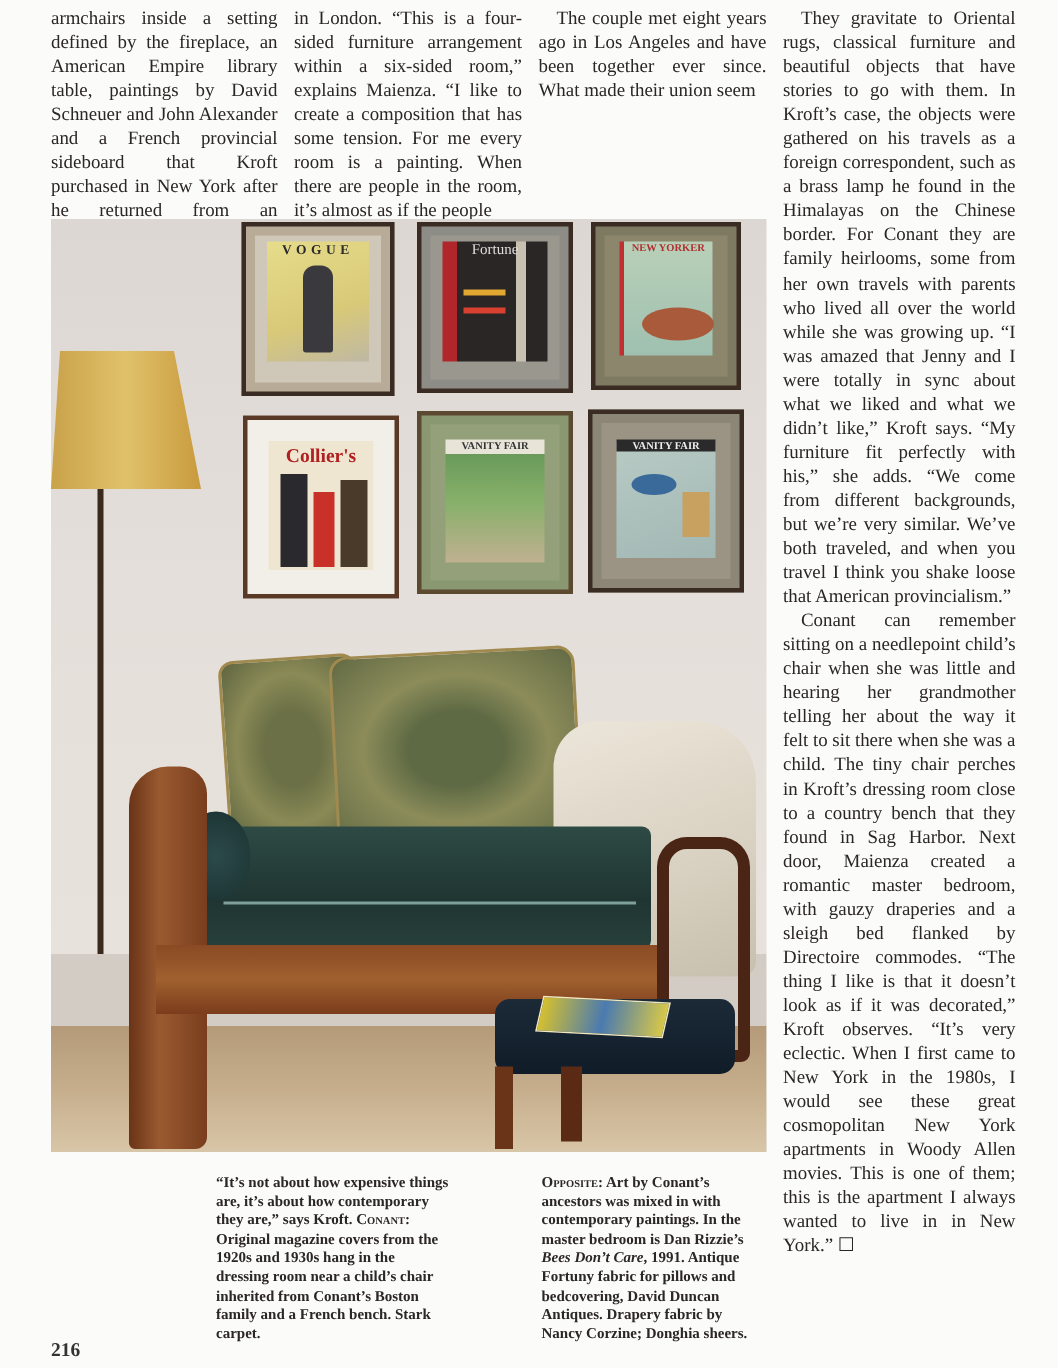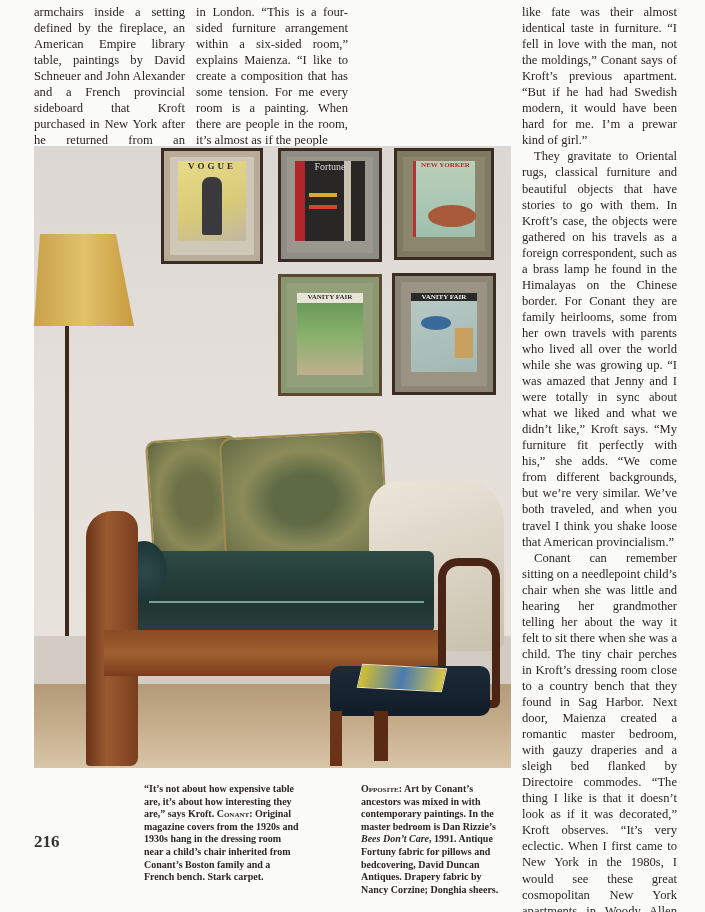--- a/index.html
+++ b/index.html
@@ -11,42 +11,42 @@
   .col p.indent{text-indent:12px;}
   #c1{left:34px;top:4px;width:151px;}
   #c2{left:196px;top:4px;width:152px;}
   #c3{left:359px;top:4px;width:152px;}
   #c4{left:522px;top:4px;width:155px;}
   .caption{position:absolute;font-size:10px;line-height:12.6px;font-weight:bold;color:#2b2725;
            text-align:left;}
   .sc{font-variant:small-caps;margin-top:43px;}
   #cap1{left:144px;top:783px;width:155px;}
   #cap2{left:361px;top:783px;width:150px;}
-  #folio{position:absolute;left:34px;top:832px;font-size:17px;font-weight:bold;color:#333;}
+  #folio{position:absolute;left:34px;top:892px;font-size:13px;font-weight:bold;color:#333;}
   #photo{position:absolute;left:34px;top:146px;width:477px;height:622px;overflow:hidden;
          background:linear-gradient(180deg,#dcd7d2 0%,#e4dfda 40%,#e8e2dc 80%,#d8d2cc 86%);}
   .frame{position:absolute;border:3px solid #3a2c22;box-sizing:border-box;}
   .mat{position:absolute;inset:6px;padding-left:25px;}
   .art{position:absolute;}
   .lbl{position:absolute;left:0;right:0;text-align:center;font-family:"Liberation Serif",serif;
        font-weight:bold;}
 </style>
 </head>
 <body>
 
 <div id="c1" class="col">
   <p>armchairs inside a setting defined by the fireplace, an American Empire library table, paintings by David Schneuer and John Alexander and a French provincial sideboard that Kroft purchased in New York after he returned from an assignment</p>
 </div>
 <div id="c2" class="col">
   <p>in London. “This is a four-sided furniture arrangement within a six-sided room,” explains Maienza. “I like to create a composition that has some tension. For me every room is a painting. When there are people in the room, it’s almost as if the people</p>
 </div>
 <div id="c3" class="col">
+  <p class="indent">The couple met eight years ago in Los Angeles and have been together ever since. What made their union seem</p>
 </div>
 <div id="c4" class="col">
-  <p>like fate was their almost identical taste in furniture. “I fell in love with the man, not the moldings,” Conant says of Kroft’s previous apartment. “But if he had had Swedish modern, it would have been hard for me. I’m a prewar kind of girl.”</p>
   <p class="indent">They gravitate to Oriental rugs, classical furniture and beautiful objects that have stories to go with them. In Kroft’s case, the objects were gathered on his travels as a foreign correspondent, such as a brass lamp he found in the Himalayas on the Chinese border. For Conant they are family heirlooms, some from her own travels with parents who lived all over the world while she was growing up. “I was amazed that Jenny and I were totally in sync about what we liked and what we didn’t like,” Kroft says. “My furniture fit perfectly with his,” she adds. “We come from different backgrounds, but we’re very similar. We’ve both traveled, and when you travel I think you shake loose that American provincialism.”</p>
   <p class="indent">Conant can remember sitting on a needlepoint child’s chair when she was little and hearing her grandmother telling her about the way it felt to sit there when she was a child. The tiny chair perches in Kroft’s dressing room close to a country bench that they found in Sag Harbor. Next door, Maienza created a romantic master bedroom, with gauzy draperies and a sleigh bed flanked by Directoire commodes. “The thing I like is that it doesn’t look as if it was decorated,” Kroft observes. “It’s very eclectic. When I first came to New York in the 1980s, I would see these great cosmopolitan New York apartments in Woody Allen movies. This is one of them; this is the apartment I always wanted to live in in New York.” ☐</p>
 </div>
 
 <div id="photo">
 
   <div style="position:absolute;left:0;top:88px;width:100px;height:92px;background:linear-gradient(90deg,#c9a24a,#e0c26a 50%,#c99a3e);clip-path:polygon(6% 0,82% 0,100% 100%,0 100%);"></div>
   <div style="position:absolute;left:31px;top:180px;width:4px;height:320px;background:#3a2a1e;"></div>
   <div style="position:absolute;left:0;top:490px;width:90px;height:90px;border-top:3px solid transparent;background:linear-gradient(70deg,transparent 46%,#2e241c 47%,#2e241c 50%,transparent 51%),linear-gradient(110deg,transparent 46%,#2e241c 47%,#2e241c 50%,transparent 51%);"></div>
 
@@ -69,20 +69,30 @@
   <div class="frame" style="left:244px;top:2px;width:104px;height:114px;background:#8e8c86;">
     <div class="mat" style="background:#9a978e;">
       <div class="art" style="left:8px;top:4px;right:8px;bottom:12px;background:linear-gradient(90deg,#b0262a 0 14%,#2a2626 14% 70%,#c8c0b0 70% 80%,#2a2626 80%);">
         <div class="lbl" style="top:0;font-size:10px;color:#ddd;font-weight:normal;">Fortune</div>
         <div style="position:absolute;left:20%;top:40%;width:40%;height:4px;background:#e0a830;"></div>
         <div style="position:absolute;left:20%;top:55%;width:40%;height:4px;background:#d84030;"></div>
       </div>
     </div>
   </div>
 
+  <div class="frame" style="left:128px;top:131px;width:104px;height:122px;background:#f2efe8;border-color:#5a3a26;">
+    <div class="mat" style="background:#f2efe8;">
+      <div class="art" style="left:8px;top:8px;right:8px;bottom:10px;background:#efe6d2;">
+        <div class="lbl" style="top:2px;font-size:13px;color:#b02020;">Collier's</div>
+        <div style="position:absolute;left:8px;top:22px;width:18px;height:62px;background:#2a2a2e;"></div>
+        <div style="position:absolute;left:30px;top:34px;width:14px;height:50px;background:#c83028;"></div>
+        <div style="position:absolute;left:48px;top:26px;width:18px;height:58px;background:#4a3a2a;"></div>
+      </div>
+    </div>
+  </div>
   <div class="frame" style="left:244px;top:128px;width:104px;height:122px;background:#8a9872;border-color:#5c4a30;">
     <div class="mat" style="background:#93a07a;">
       <div class="art" style="left:10px;top:10px;right:10px;bottom:12px;background:linear-gradient(180deg,#e8e4d8 0 12%,#6a9a5a 12%,#86b06a 50%,#c0b090);">
         <div class="lbl" style="top:0;font-size:7px;color:#333;">VANITY FAIR</div>
       </div>
     </div>
   </div>
   <div class="frame" style="left:358px;top:127px;width:104px;height:122px;background:#8c8676;">
     <div class="mat" style="background:#9b9484;">
       <div class="art" style="left:10px;top:12px;right:10px;bottom:14px;background:linear-gradient(160deg,#b8cac4,#a2b8b4);">
@@ -108,21 +118,21 @@
   <div style="position:absolute;left:70px;top:484px;width:340px;height:46px;background:linear-gradient(180deg,#8a4a24,#a0602e 50%,#7a3c1c);"></div>
 
   <div style="position:absolute;left:404px;top:412px;width:62px;height:150px;border:8px solid #4a2414;border-radius:20px 20px 6px 6px;box-sizing:border-box;"></div>
   <div style="position:absolute;left:296px;top:520px;width:160px;height:50px;background:linear-gradient(180deg,#1c2a38,#101c28);border-radius:10px;"></div>
   <div style="position:absolute;left:296px;top:565px;width:12px;height:55px;background:#6a3418;"></div>
   <div style="position:absolute;left:340px;top:565px;width:14px;height:50px;background:#5a2a14;"></div>
   <div style="position:absolute;left:325px;top:520px;width:84px;height:22px;background:linear-gradient(90deg,#d4c030,#4a7ab0 50%,#d8c848);transform:skewX(-10deg) rotate(3deg);border:1px solid #efe8c0;"></div>
 </div>
 
 <div id="cap1" class="caption">
-  <span>“It’s not about how expensive table are, it’s about how interesting they are,” says Kroft.</span>
+  <span>“It’s not about how expensive things are, it’s about how contemporary they are,” says Kroft.</span>
   <span class="sc">Conant:</span>
   <span>Original magazine covers from the 1920s and 1930s hang in the dressing room near a child’s chair inherited from Conant’s Boston family and a French bench. Stark carpet.</span>
 </div>
 
 <div id="cap2" class="caption">
   <span class="sc">Opposite:</span>
   <span>Art by Conant’s ancestors was mixed in with contemporary paintings. In the master bedroom is Dan Rizzie’s</span>
   <i>Bees Don’t Care</i><span>, 1991. Antique Fortuny fabric for pillows and bedcovering, David Duncan Antiques. Drapery fabric by Nancy Corzine; Donghia sheers.</span>
 </div>
 

